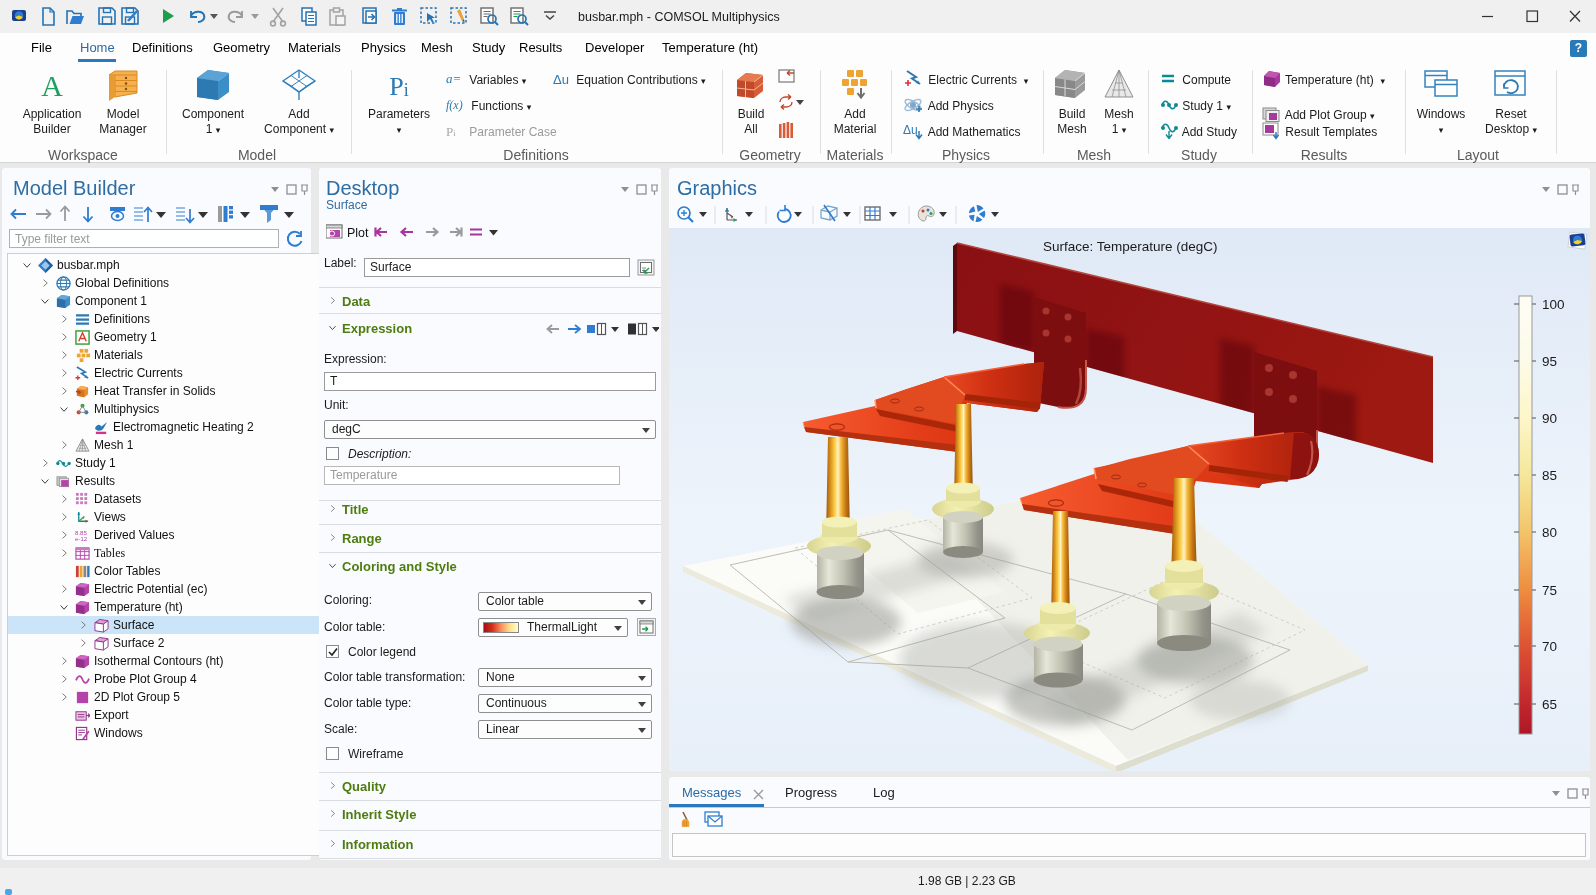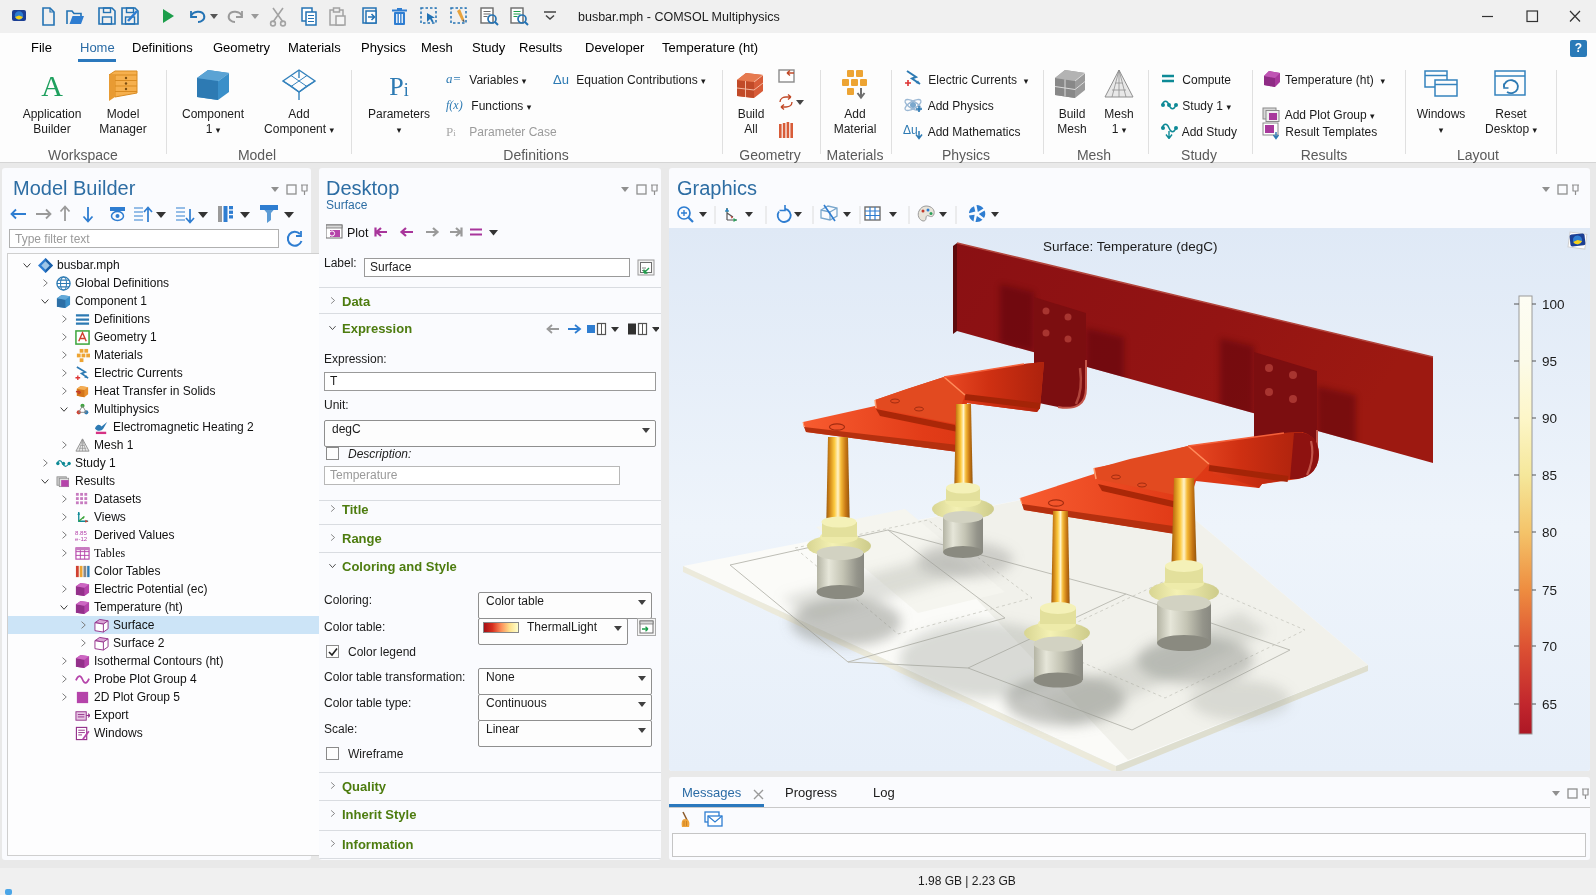--- a/index.html
+++ b/index.html
@@ -12,21 +12,21 @@
 .gsep { position:absolute; top:8px; height:84px; width:1px; background:#e0e0e0; }
 .glabel { position:absolute; top:85px; font-size:14px; color:#5a5a5a; text-align:center; }
 .bigbtn { position:absolute; top:8px; text-align:center; font-size:12px; color:#1b1b1b; line-height:15px; }
 .rowbtn { position:absolute; font-size:12px; color:#1b1b1b; height:22px; line-height:22px; white-space:nowrap; }
 #mainbg { position:absolute; left:0; top:163px; width:1596px; height:705px; background:#e9e9e9; }
 .panel { position:absolute; background:#fafbfe; border-radius:3px; }
 #statusbar { position:absolute; left:0; top:868px; width:1596px; height:27px; background:#f0f0f0; font-size:12px; color:#1b1b1b; }
 .ptitle { font-size:20px; color:#2d6da3; }
 .sechead { font-size:13px; font-weight:bold; color:#4d7c0f; }
 .lbl { font-size:12px; color:#1b1b1b; }
-.combo { position:absolute; height:27px; background:#fdfdfd; border:1px solid #8f8f8f; border-radius:2px; font-size:12px; color:#1b1b1b; line-height:17px; padding-left:7px; }
+.combo { position:absolute; height:19px; background:#fdfdfd; border:1px solid #8f8f8f; border-radius:2px; font-size:12px; color:#1b1b1b; line-height:17px; padding-left:7px; }
 .combo .car { position:absolute; right:5px; top:7px; width:0; height:0; border-left:4px solid transparent; border-right:4px solid transparent; border-top:5px solid #404040; }
 .tinput { position:absolute; height:19px; background:#fff; border:1px solid #9a9a9a; font-size:12px; color:#1b1b1b; line-height:17px; padding-left:5px; }
 .cb { position:absolute; width:13px; height:13px; background:#fdfdfd; border:1px solid #8a8a8a; }
 .treerow { position:absolute; left:0; width:100%; height:18px; line-height:18px; font-size:12px; color:#111; white-space:nowrap; }
 </style>
 </head>
 <body>
 <div id="titlebar">
 <svg width="1596" height="33" viewBox="0 0 1596 33">
 

